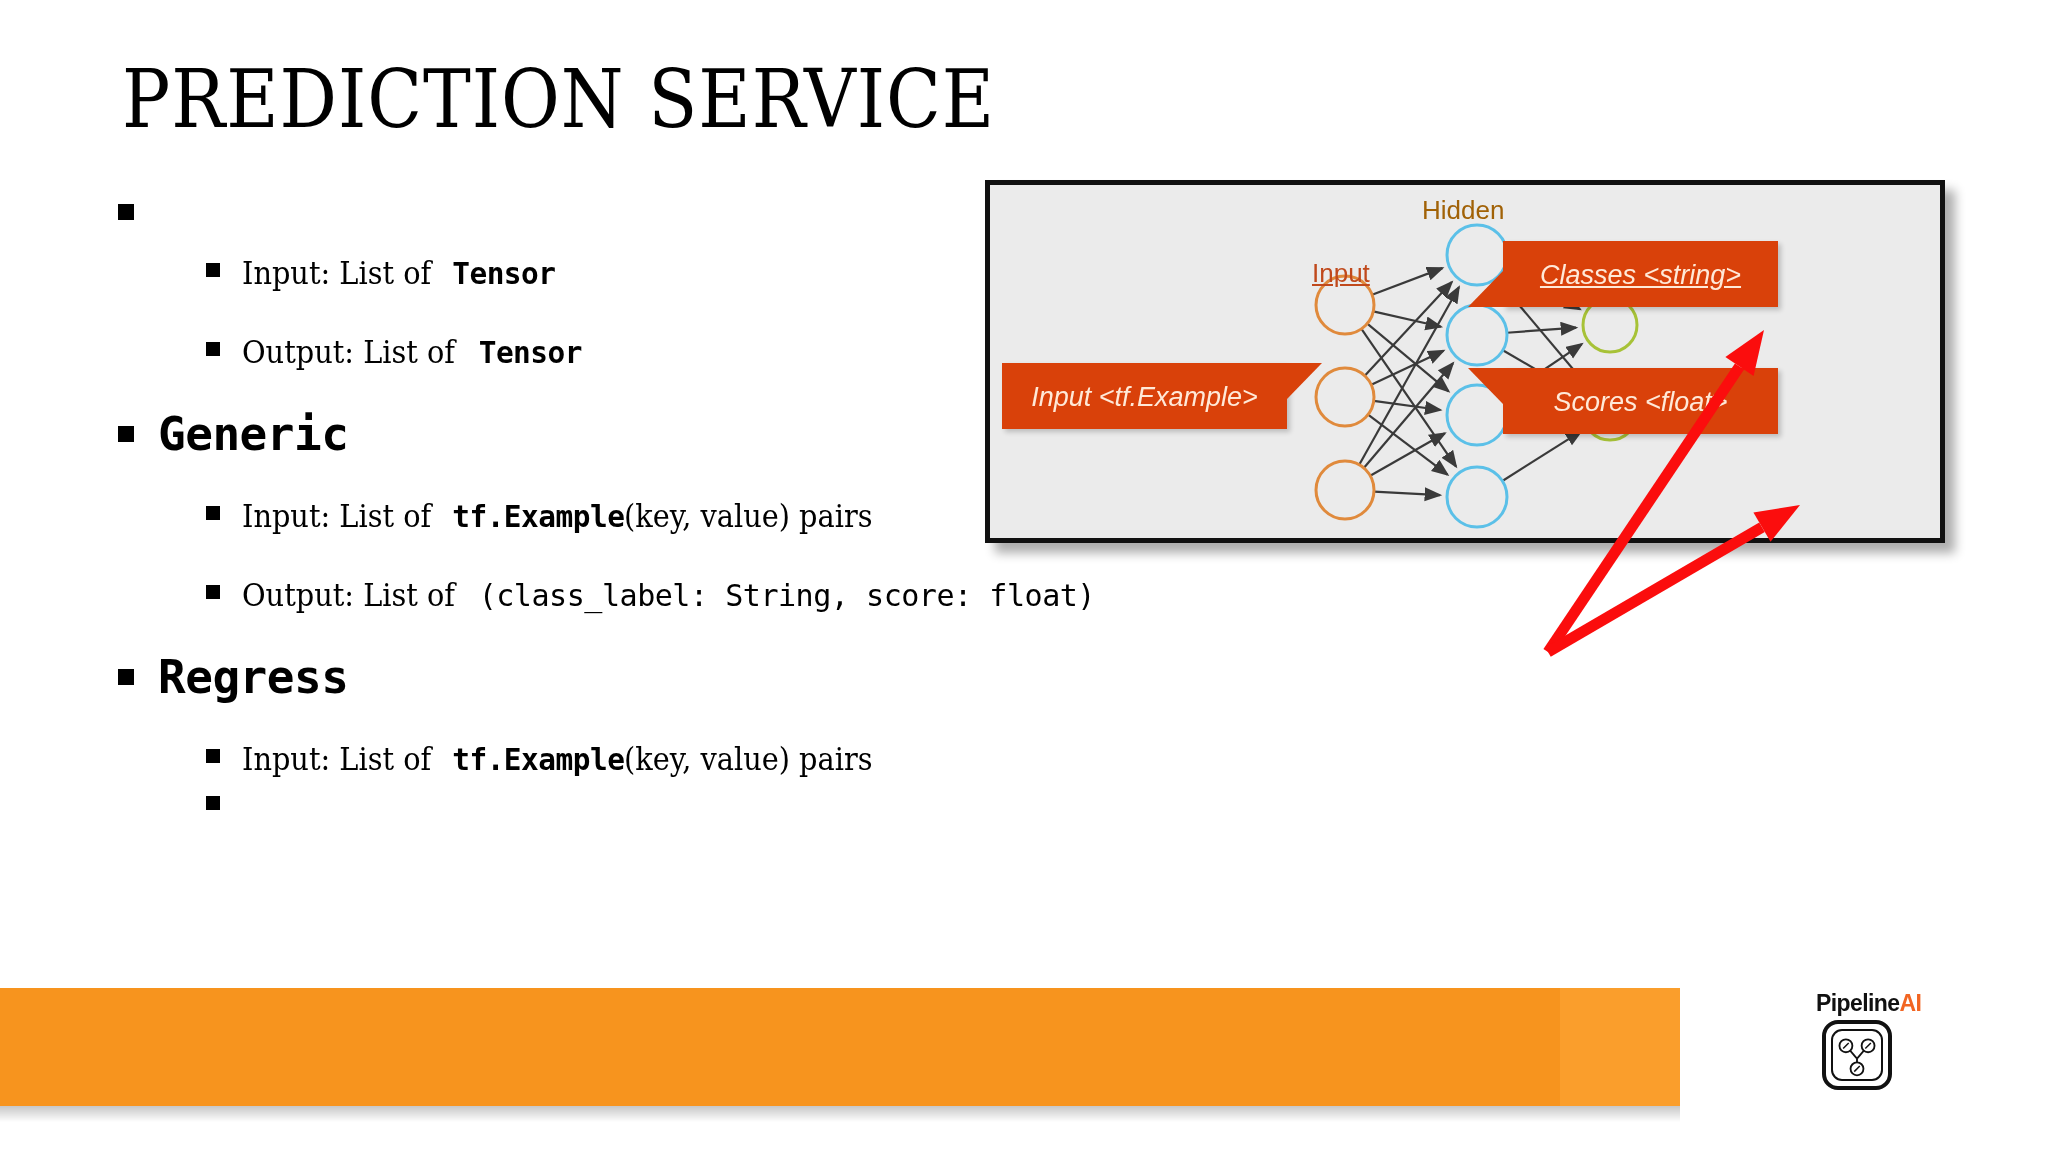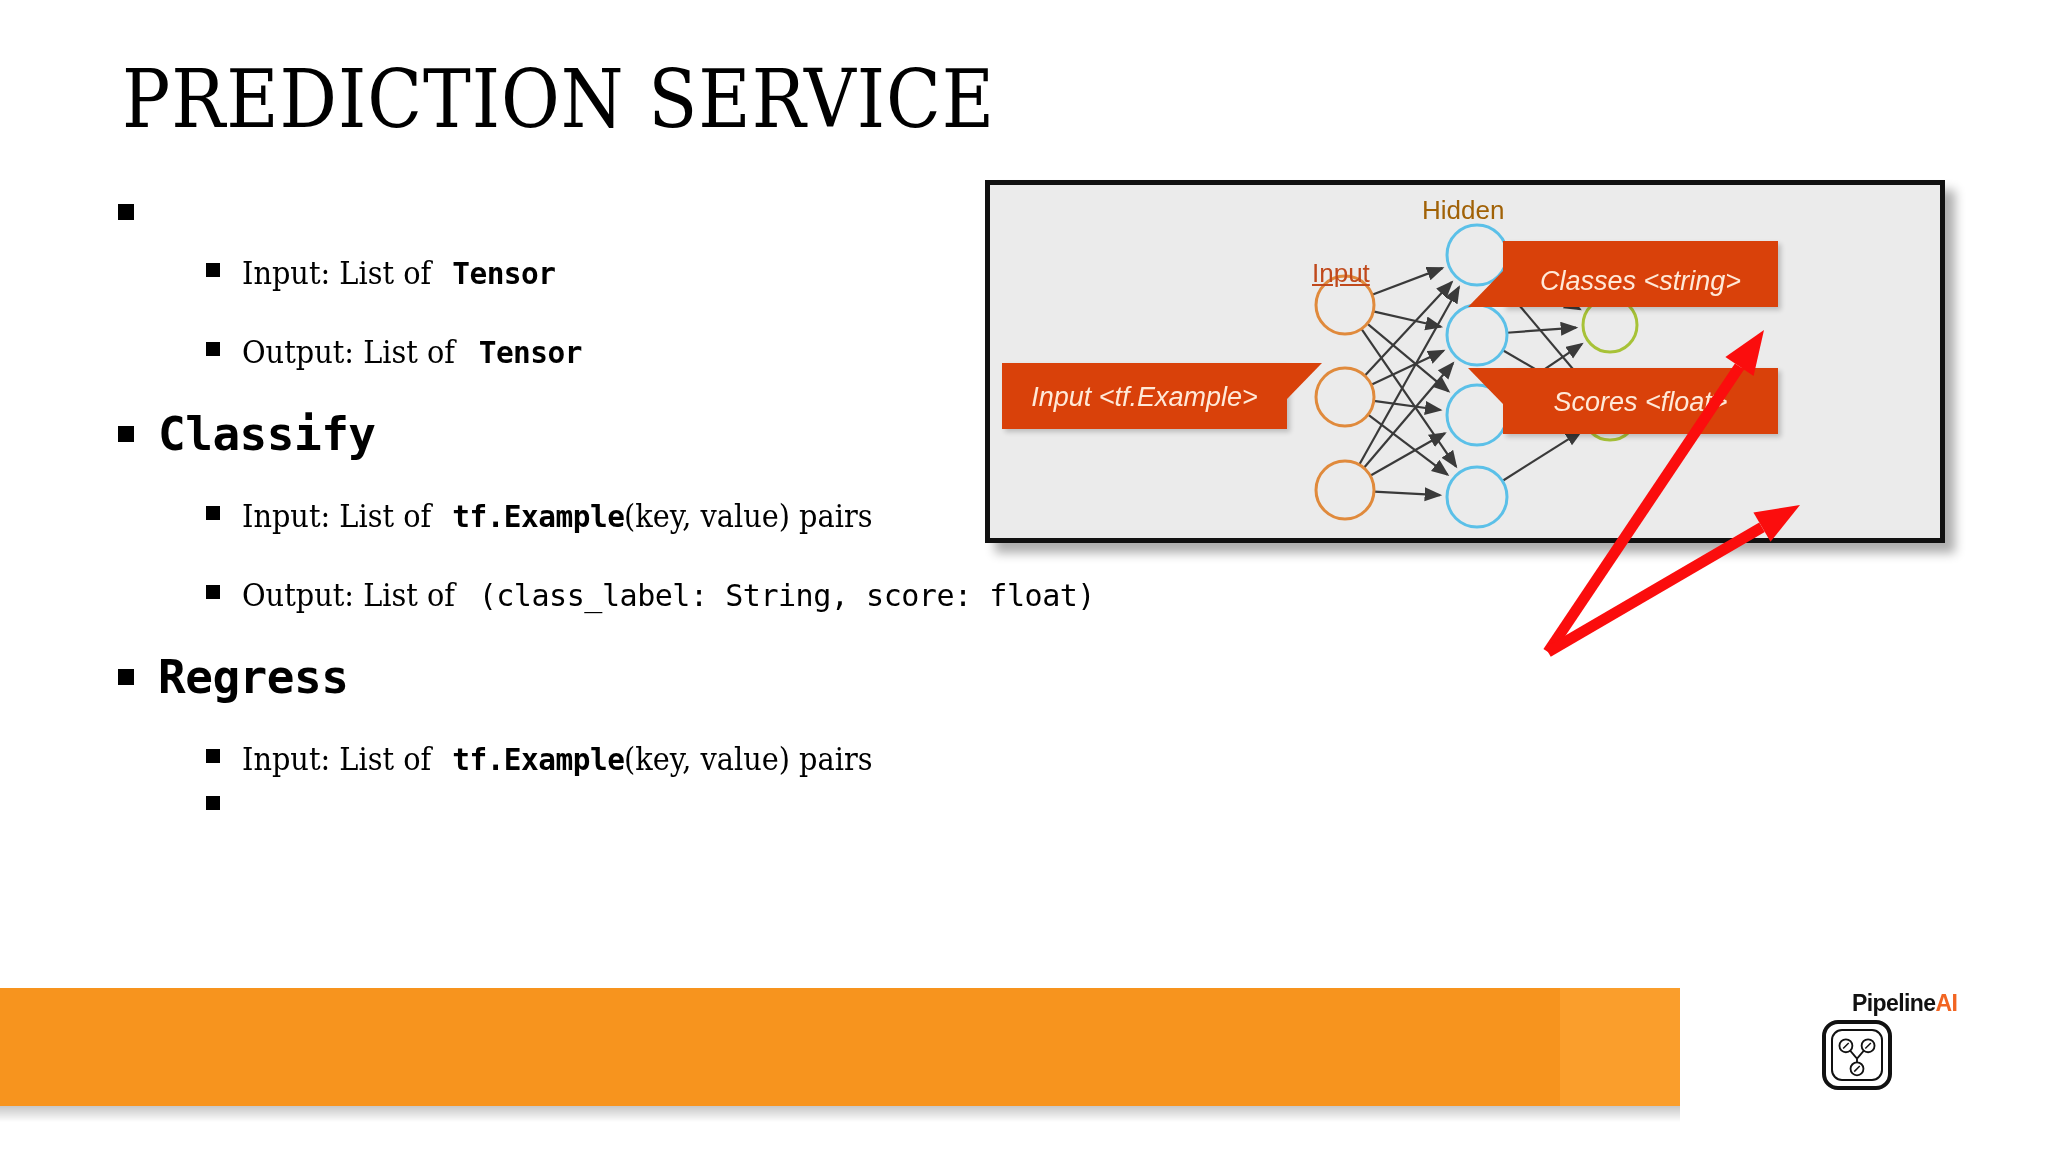--- a/index.html
+++ b/index.html
@@ -138,21 +138,21 @@
   #callout-input .tail {
     position: absolute; right: -35px; top: 0;
     width: 0; height: 0;
     border-left: 35px solid #d9410a;
     border-bottom: 36px solid transparent;
   }
   
   #callout-classes {
     left: 513px; top: 56px; width: 275px; height: 66px;
   }
-  #callout-classes .callout-text { top: 25px; }
+  #callout-classes .callout-text { top: 19px; text-decoration: underline; }
   #callout-classes .tail {
     position: absolute; left: -35px; bottom: 0;
     width: 0; height: 0;
     border-right: 35px solid #d9410a;
     border-top: 36px solid transparent;
   }
   
   #callout-scores {
     left: 513px; top: 183px; width: 275px; height: 66px;
   }
@@ -212,21 +212,21 @@
     background: #ffffff;
     border-radius: 4px;
     padding: 2px 6px 3px 6px;
     font-family: "Liberation Sans", sans-serif;
     font-weight: 700;
     font-size: 23px;
     letter-spacing: -0.6px;
     line-height: 26px;
     white-space: nowrap;
   }
-  #logo-word-pipeline { color: #111111; margin-left: 36px; }
+  #logo-word-pipeline { color: #111111; }
   #logo-word-ai { color: #f26522; }
   #logo-mark {
     position: absolute;
     left: 12px; top: 32px;
     width: 70px; height: 70px;
     background: #ffffff;
     border: 4px solid #111111;
     border-radius: 16px;
     box-sizing: border-box;
   }
@@ -249,21 +249,21 @@
     <div class="bullet-row lvl2">
       <span class="bullet-marker"></span>
       <span class="bullet-text"><span class="hand">Input: List of </span><span class="mono-b">Tensor</span></span>
     </div>
     <div class="bullet-row lvl2">
       <span class="bullet-marker"></span>
       <span class="bullet-text"><span class="hand">Output: List of </span><span class="mono-b">Tensor</span></span>
     </div>
     <div class="bullet-row lvl1">
       <span class="bullet-marker"></span>
-      <span class="bullet-text"><span class="mono-b">Classify</span></span>
+      <span class="bullet-text"><span class="mono-b">Generic</span></span>
     </div>
     <div class="bullet-row lvl2">
       <span class="bullet-marker"></span>
       <span class="bullet-text"><span class="hand">Input:  List of </span><span class="mono-b">tf.Example</span><span class="hand"> (key, value) pairs</span></span>
     </div>
     <div class="bullet-row lvl2">
       <span class="bullet-marker"></span>
       <span class="bullet-text"><span class="hand">Output:  List of </span><span class="mono-r">(class_label: String, score: float)</span></span>
     </div>
     <div class="bullet-row lvl1">

